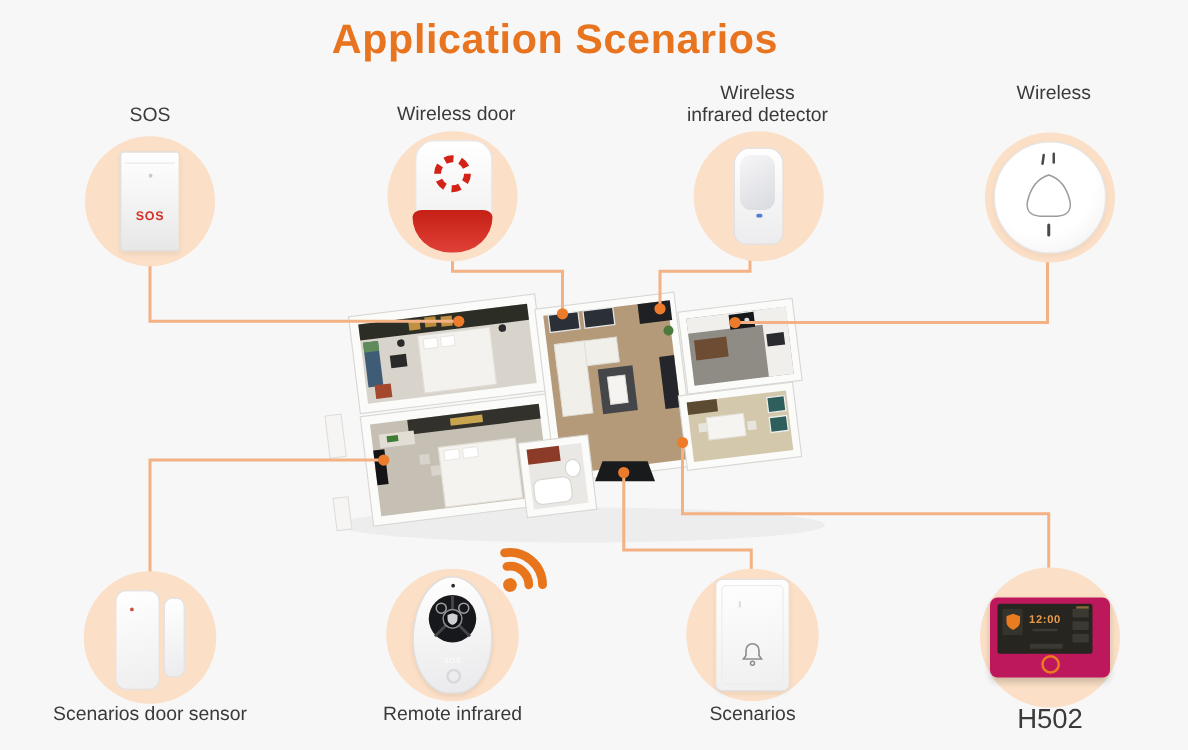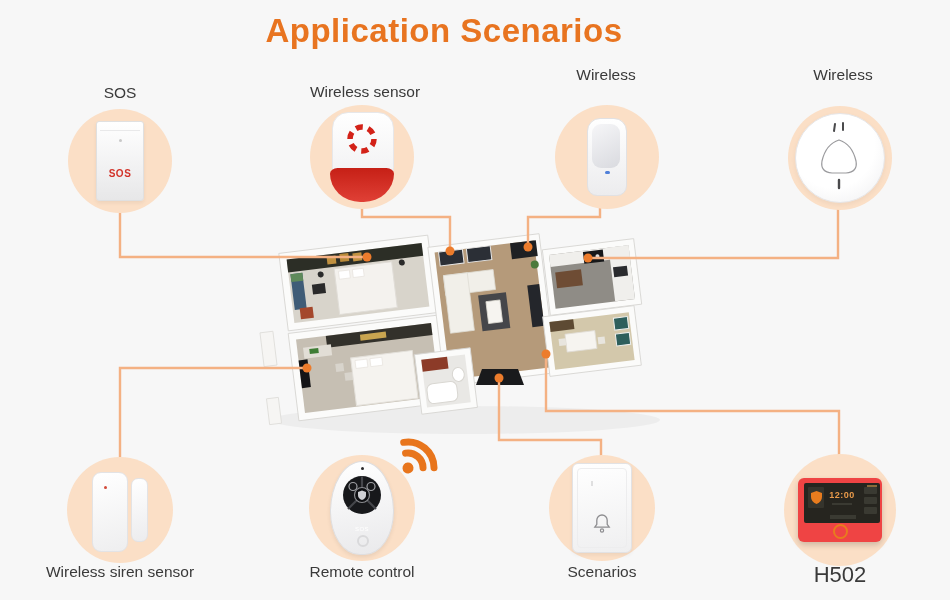--- a/index.html
+++ b/index.html
@@ -80,21 +80,21 @@
   
   .bell-dev{position:relative;width:58px;height:88px;border-radius:6px;
     background:linear-gradient(170deg,#ffffff,#efeff0);border:1px solid #e2e2e4;
     box-shadow:0 2px 4px rgba(0,0,0,.06);}
   .bell-panel{position:absolute;left:4px;top:4px;right:4px;bottom:4px;border:1px solid #ededee;border-radius:4px;}
   .bell-marks{position:absolute;left:18px;top:17px;width:22px;height:5px;
     background:linear-gradient(90deg,#d8d8d9 0 2px,transparent 0 5px) repeat-x;opacity:.8;}
   .bell-icon{position:absolute;left:50%;top:48px;margin-left:-10px;}
 
   
-  .panel-dev{position:relative;width:84px;height:64px;border-radius:6px;background:#ef4444;
+  .panel-dev{position:relative;width:96px;height:64px;border-radius:6px;background:#be185d;
     box-shadow:0 3px 6px rgba(0,0,0,.18);}
   .panel-screen{position:absolute;left:6px;top:5px;width:76px;height:40px;border-radius:2px;background:#26251f;}
   .panel-shield{position:absolute;left:4px;top:4px;width:16px;height:21px;background:#35342c;border-radius:1px;
     display:flex;align-items:center;justify-content:center;}
   .panel-time{position:absolute;left:23px;top:7px;width:30px;text-align:center;
     font-size:9px;font-weight:bold;color:#e89a4a;letter-spacing:.5px;}
   .panel-timebar{position:absolute;left:28px;top:20px;width:20px;height:2px;background:#3a3a32;}
   .panel-row{position:absolute;left:26px;bottom:4px;width:26px;height:4px;background:#3a3a32;}
   .panel-btn{position:absolute;right:3px;width:13px;height:7px;background:#3a3a32;border-radius:1px;}
   .panel-status{position:absolute;right:3px;top:2px;width:10px;height:2px;background:#8a6a3a;}
@@ -215,23 +215,24 @@
   </g>
 
   <g transform="translate(392,424) rotate(40 16 44)" stroke-linecap="round" fill="none">
     <circle cx="16" cy="44" r="5.5" stroke="none" fill="#e8751c"></circle>
     <path d="M4.6 34.2 A15 15 0 0 1 27.4 34.2" stroke="#e8751c" stroke-width="7"></path>
     <path d="M-3.8 27.1 A26 26 0 0 1 35.8 27.1" stroke="#e8751c" stroke-width="7"></path>
   </g>
 </svg>
 
 <div class="dev-label" style="left:20px;top:84px;">SOS</div>
-<div class="dev-label" style="left:265px;top:83px;">Wireless sensor</div>
+<div class="dev-label" style="left:265px;top:83px;">Wireless door</div>
 <div class="dev-label" style="left:506px;top:66px;">
   <div>Wireless</div>
+  <div>infrared detector</div>
 </div>
 <div class="dev-label" style="left:743px;top:66px;">
   <div>Wireless</div>
 </div>
 
 <div class="circle c104" style="left:68px;top:109px;">
   <div class="sos-dev">
     <div class="hair" style="top:8px;"></div>
     <div class="dot"></div>
     <div class="txt">SOS</div>
@@ -317,16 +318,16 @@
       <div class="panel-timebar"></div>
       <div class="panel-btn" style="top:4px;"></div>
       <div class="panel-btn" style="top:14px;"></div>
       <div class="panel-btn" style="top:24px;"></div>
       <div class="panel-row"></div>
     </div>
     <div class="panel-ring"></div>
   </div>
 </div>
 
-<div class="dev-label" style="left:20px;top:563px;">Wireless siren sensor</div>
-<div class="dev-label" style="left:262px;top:563px;">Remote control</div>
+<div class="dev-label" style="left:20px;top:563px;">Scenarios door sensor</div>
+<div class="dev-label" style="left:262px;top:563px;">Remote infrared</div>
 <div class="dev-label" style="left:502px;top:563px;">Scenarios</div>
 <div class="dev-label" style="left:740px;top:566px;font-size:22px;">H502</div>
 
 </body></html>

